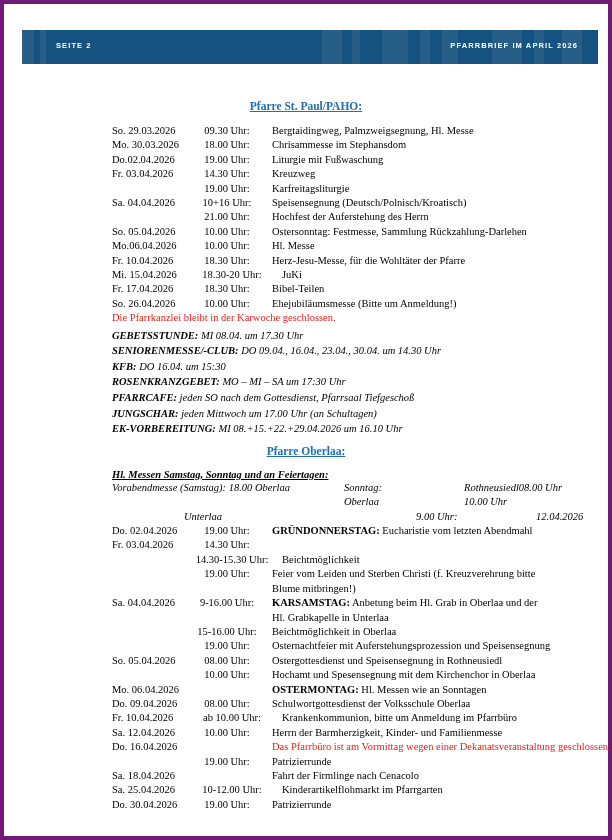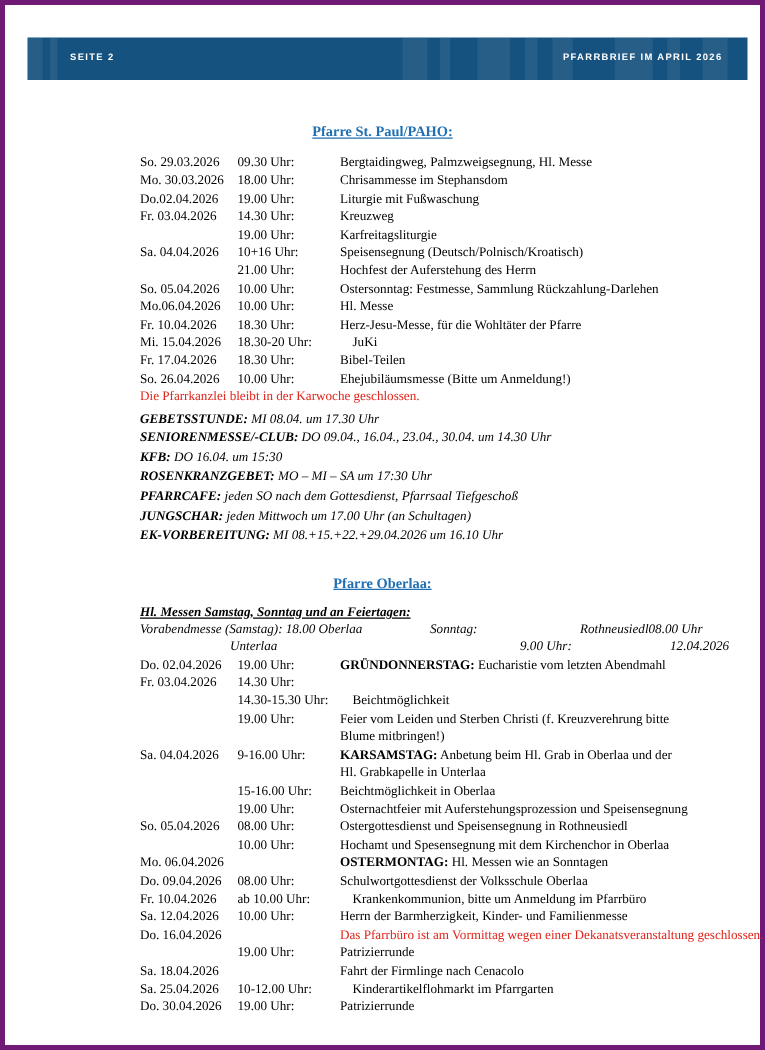--- a/index.html
+++ b/index.html
@@ -76,21 +76,21 @@
   .section-title {
     text-align: center;
     color: #1f6fb2;
     font-family: "Liberation Serif", serif;
     font-weight: bold;
     font-size: 11.5px;
     text-decoration: underline;
     margin: 0 0 12px 0;
   }
   .section-title.second {
-    margin-top: 24px;
+    margin-top: 8px;
   }
 
   .block {
     margin: 0 0 0 0;
     padding: 0 20px 0 68px;
   }
 
   .row {
     display: flex;
     align-items: baseline;
@@ -98,21 +98,21 @@
     line-height: 14.4px;
     white-space: nowrap;
   }
   .c-date {
     width: 78px;
     flex: 0 0 78px;
   }
   .c-time {
     width: 74px;
     flex: 0 0 74px;
-    text-align: left;
+    text-align: center;
     padding-right: 8px;
   }
   .c-time.wide {
     width: 84px;
     flex: 0 0 84px;
   }
   .c-text {
     flex: 1 1 auto;
     white-space: nowrap;
   }
@@ -282,20 +282,25 @@
 
     <div class="block">
       <div class="sub-head">Hl. Messen Samstag, Sonntag und an Feiertagen:</div>
 
       <div class="mass-line">
         <span class="m1">Vorabendmesse (Samstag): 18.00 Oberlaa</span>
         <span class="m2">Sonntag:</span>
         <span class="m3">Rothneusiedl08.00 Uhr</span>
       </div>
       <div class="mass-line">
+        <span class="m1"></span>
+        <span class="m2">Oberlaa</span>
+        <span class="m3">10.00 Uhr</span>
+      </div>
+      <div class="mass-line">
         <span class="m1" style="padding-left:72px;">Unterlaa</span>
         <span class="m2">9.00 Uhr:</span>
         <span class="m3">12.04.2026</span>
       </div>
 
       <div class="row">
         <span class="c-date">Do. 02.04.2026</span>
         <span class="c-time">19.00 Uhr:</span>
         <span class="c-text"><b>GRÜNDONNERSTAG:</b> Eucharistie vom letzten Abendmahl</span>
       </div>

